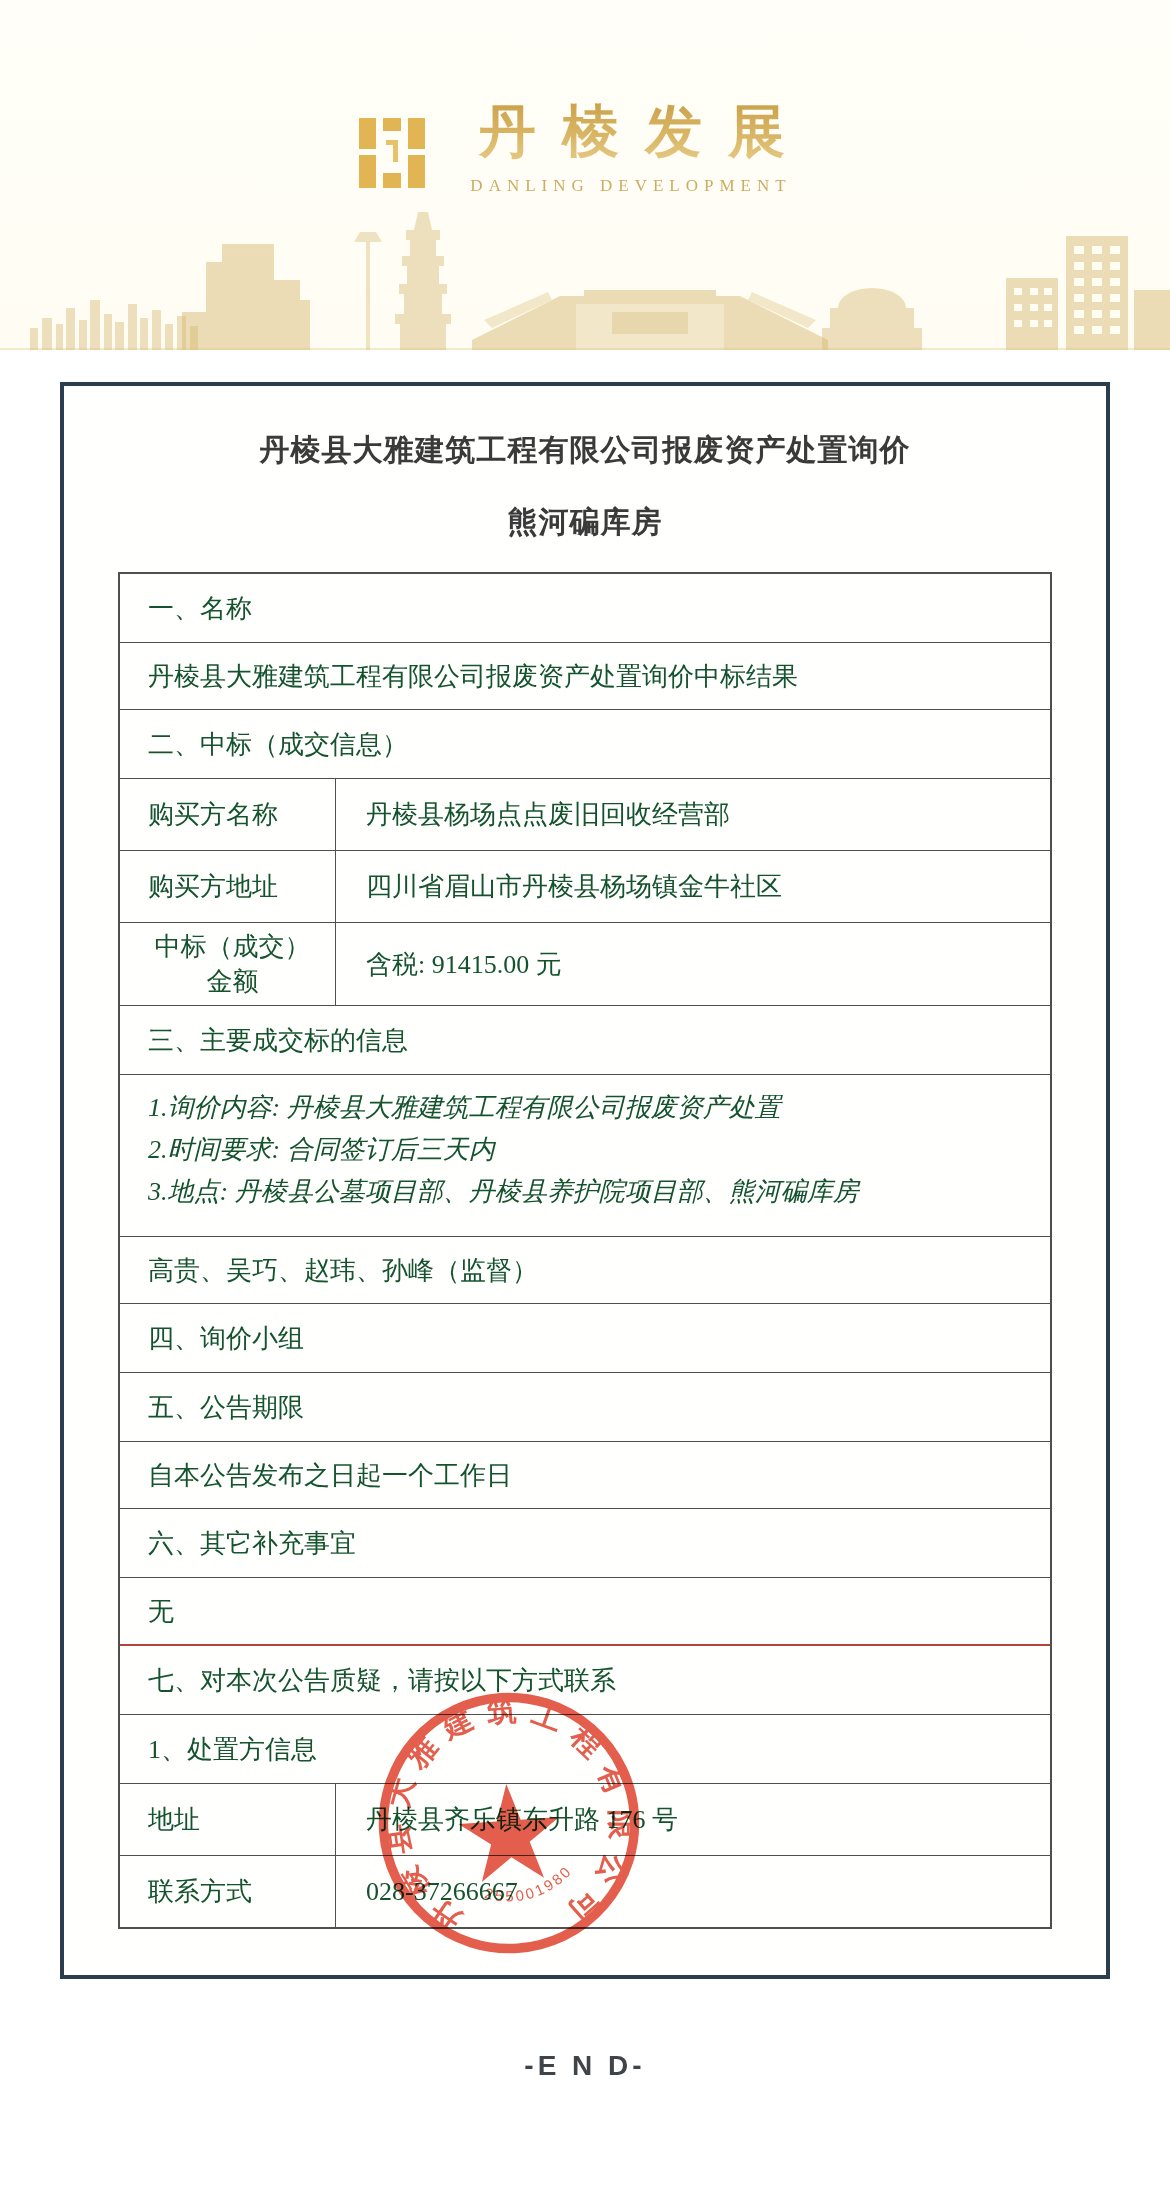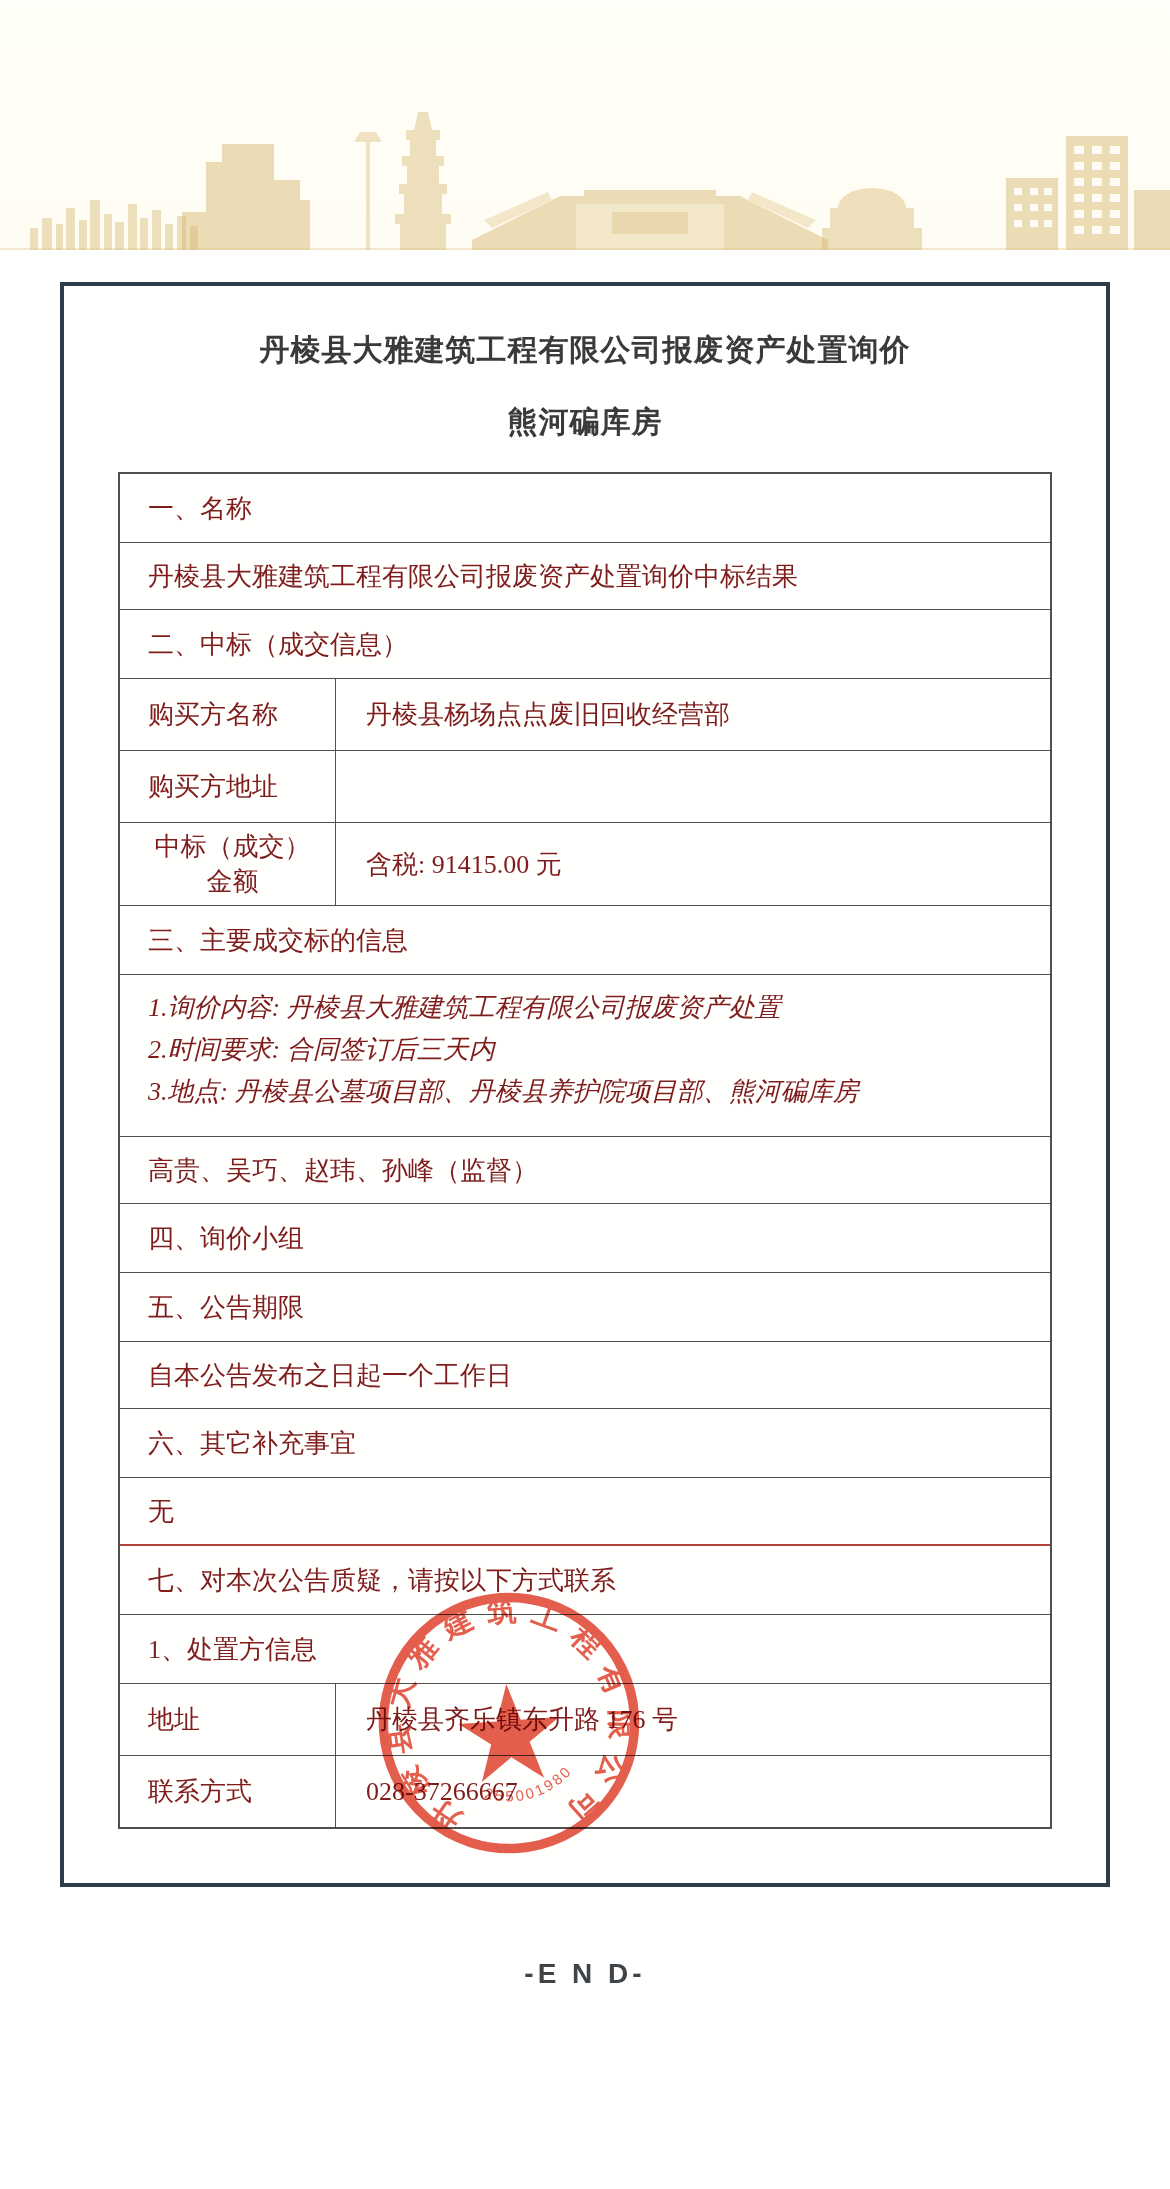--- a/index.html
+++ b/index.html
@@ -32,22 +32,22 @@
     position:relative;margin:32px 60px 0 60px;width:1042px;
     border:4px solid #2c3e4e;background:#fffffe;
     padding-bottom:46px;
   }
   .doc-title{ text-align:center;font-size:30px;font-weight:700;color:#3a3a3a;
     letter-spacing:1px;margin:44px 40px 0 40px;line-height:40px;}
   .doc-title.second{margin-top:32px;margin-bottom:30px;}
 
   
   .rtable{
-    width:930px;margin:8px auto;border:2px solid #4f4f4f;
-    font-size:26px;color:#7f1d1d;
+    width:930px;margin:0 auto;border:2px solid #4f4f4f;
+    font-size:26px;color:#14532d;
   }
   .trow{display:flex;border-bottom:1.5px solid #4f4f4f;}
   .trow:last-child{border-bottom:none;}
   .trow.red-bottom{border-bottom:2px solid #b5413c;}
   .trow.section{min-height:68px;}
   .trow.text{min-height:66px;}
   .trow.pair{min-height:71px;text-align:center;}
   .trow.multiline{min-height:161px;}
   .cell{display:flex;align-items:center;padding:6px 18px 6px 28px;box-sizing:border-box;}
   .cell.full{flex:1;}
@@ -70,20 +70,37 @@
     letter-spacing:4px;margin-top:71px;
     font-family:"Liberation Sans","DejaVu Sans",sans-serif;
   }
 </style>
 </head>
 <body>
 
 <div class="page">
 
   <div class="header">
+    <div class="brand">
+      <svg class="logo-mark" viewBox="0 0 66 70" aria-hidden="true">
+        <g fill="#e2b554">
+          <rect x="0" y="0" width="17" height="31"></rect>
+          <rect x="0" y="37" width="17" height="33"></rect>
+          <rect x="24" y="0" width="18" height="13"></rect>
+          <rect x="24" y="55" width="18" height="15"></rect>
+          <rect x="49" y="0" width="17" height="31"></rect>
+          <rect x="49" y="37" width="17" height="33"></rect>
+          <path d="M27 22 h12 v22 h-5 v-17 h-7 z" fill="#e8c269"></path>
+        </g>
+      </svg>
+      <div class="brand-col">
+        <div class="brand-name">丹棱发展</div>
+        <div class="brand-sub">DANLING DEVELOPMENT</div>
+      </div>
+    </div>
 
     <svg class="skyline" viewBox="0 0 1170 150" aria-hidden="true">
       <g fill="#d9bc78">
 
         <g opacity="0.45">
           <rect x="30" y="128" width="8" height="22"></rect>
             <rect x="42" y="118" width="10" height="32"></rect>
           <rect x="56" y="124" width="7" height="26"></rect>
             <rect x="66" y="108" width="9" height="42"></rect>
           <rect x="79" y="120" width="8" height="30"></rect>
@@ -193,20 +210,21 @@
         </div>
         <div class="trow section">
           <div class="cell full">二、中标（成交信息）</div>
         </div>
         <div class="trow pair">
           <div class="cell label">购买方名称</div>
           <div class="cell value">丹棱县杨场点点废旧回收经营部</div>
         </div>
         <div class="trow pair">
           <div class="cell label">购买方地址</div>
+          <div class="cell value">四川省眉山市丹棱县杨场镇金牛社区</div>
         </div>
         <div class="trow pair">
           <div class="cell label">中标（成交）金额</div>
           <div class="cell value">含税: 91415.00 元</div>
         </div>
         <div class="trow section">
           <div class="cell full">三、主要成交标的信息</div>
         </div>
         <div class="trow multiline">
           <div class="cell full multiline-cell">

